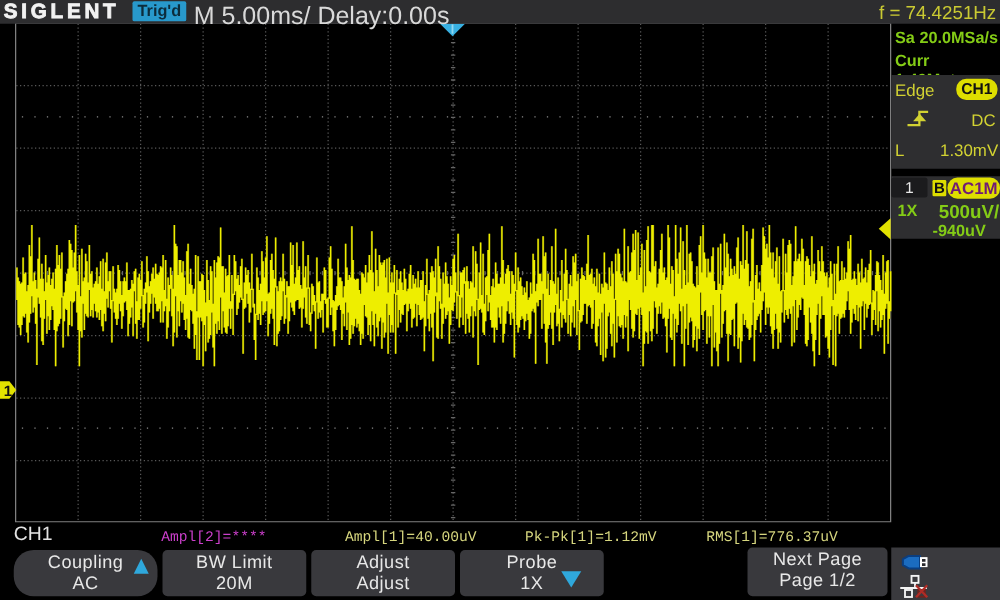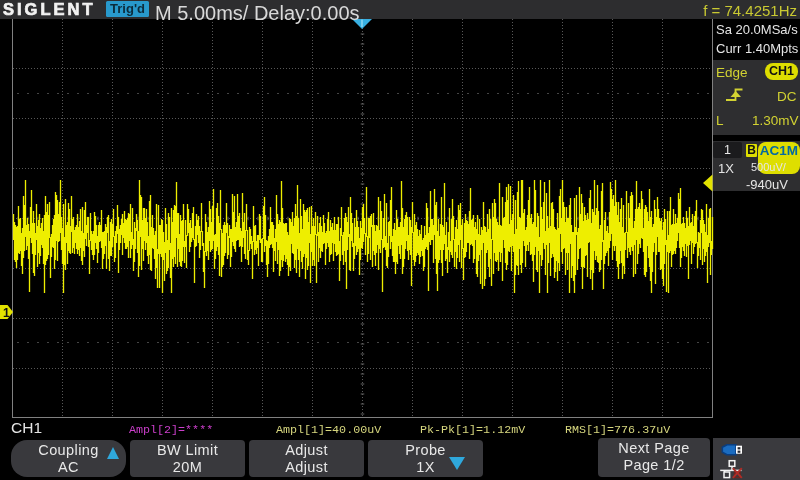--- a/index.html
+++ b/index.html
@@ -11,43 +11,43 @@
 #topbar { left:0; top:0; width:800px; height:19px; background:#2d2d2f; }
 #logo { left:3px; top:0px; color:#f2f2f2; font-size:16.5px; font-weight:bold;
   letter-spacing:3.0px; -webkit-text-stroke:0.7px #f2f2f2; }
 #trigd { left:106px; top:1px; width:43px; height:16px; background:#2899cc;
   border-radius:1.5px; color:#0c2c3c; font-size:13px; font-weight:bold;
   text-align:center; line-height:16px; }
 #tbase { left:155px; top:2px; color:#d9d9d9; font-size:20px; }
 #freq { right:3px; top:1.5px; color:#c9c932; font-size:15px; }
 
 
-.white { color:#e5e5e5; }
+.white { color:#84cc16;font-weight:bold; }
 .yel { color:#d2d232; }
 #sa   { left:716px; top:22px; font-size:13px; }
 #curr { left:716px; top:41px; font-size:13px; }
 #trigpanel { left:713px; top:60px; width:87px; height:75px; background:#2e2e30;text-decoration:underline; }
 #edge { left:3px; top:5px; font-size:13.5px; }
 #ch1pill { left:52px; top:3px; width:33px; height:17px; background:#dede00;
   border-radius:8px; color:#111; font-size:12.5px; font-weight:bold;
   text-align:center; line-height:17px; }
 #dc { left:64px; top:29px; font-size:13.5px; }
 #ltxt { left:3px; top:53px; font-size:13.5px; }
 #lval { left:39px; top:53px; font-size:13.5px; }
 #chpanel { left:713px; top:141px; width:87px; height:50px; background:#2e2e30; }
 #ch1box { left:0px; top:1px; width:29px; height:16px; background:#1b1b1d;
   border-radius:2px; color:#e8e8e8; font-size:12.5px; text-align:center; line-height:16px; }
 #bbadge { left:33px; top:2.5px; width:11px; height:13.5px; background:#dede00;
   border-radius:1px; color:#111; font-size:12px; font-weight:bold; text-align:center;
   line-height:13.5px; }
-#ac1m { left:45px; top:1px; width:42px; height:32px; background:#dede00;
-  border-radius:8px; color:#0369a1; font-size:13.5px; font-weight:bold;
+#ac1m { left:45px; top:1px; width:42px; height:17px; background:#dede00;
+  border-radius:8px; color:#701a75; font-size:13.5px; font-weight:bold;
   text-align:center; line-height:17px; }
 #probe1x { left:5px; top:20px; font-size:13px; }
-#vdiv { left:38px; top:20px; font-size:11px; }
+#vdiv { left:38px; top:20px; font-size:15px; }
 #offs { left:33px; top:36px; font-size:13px; }
 
 
 #meas { left:0; top:418px; width:800px; height:22px; background:#000; }
 #mch1 { left:11px; top:1px; color:#e4e4e4; font-size:15.5px; }
 .mono { font-family:"Liberation Mono", monospace; font-size:11.7px; }
 #m2 { left:129px; top:4.5px; color:#cb3fcb; }
 #m1 { left:276px; top:4.5px; color:#d6d67e; }
 #mpk { left:420px; top:4.5px; color:#d6d67e; }
 #mrms { left:565px; top:4.5px; color:#d6d67e; }

